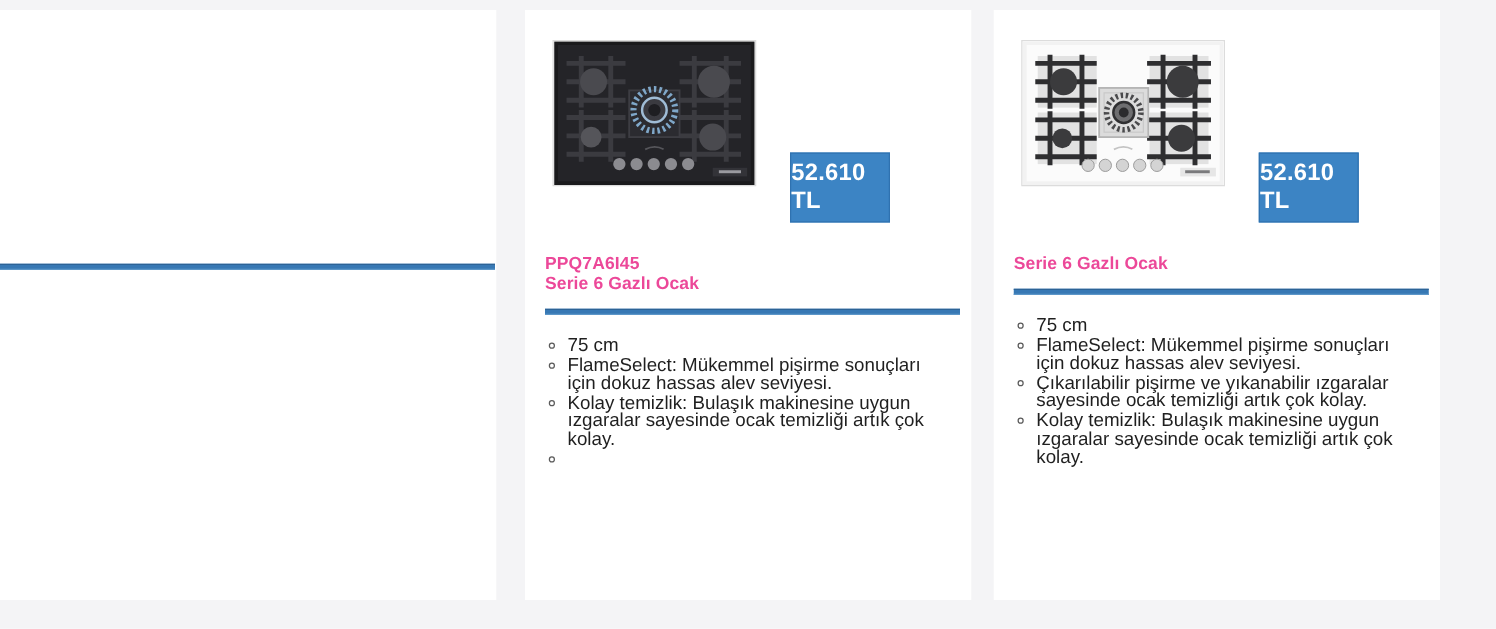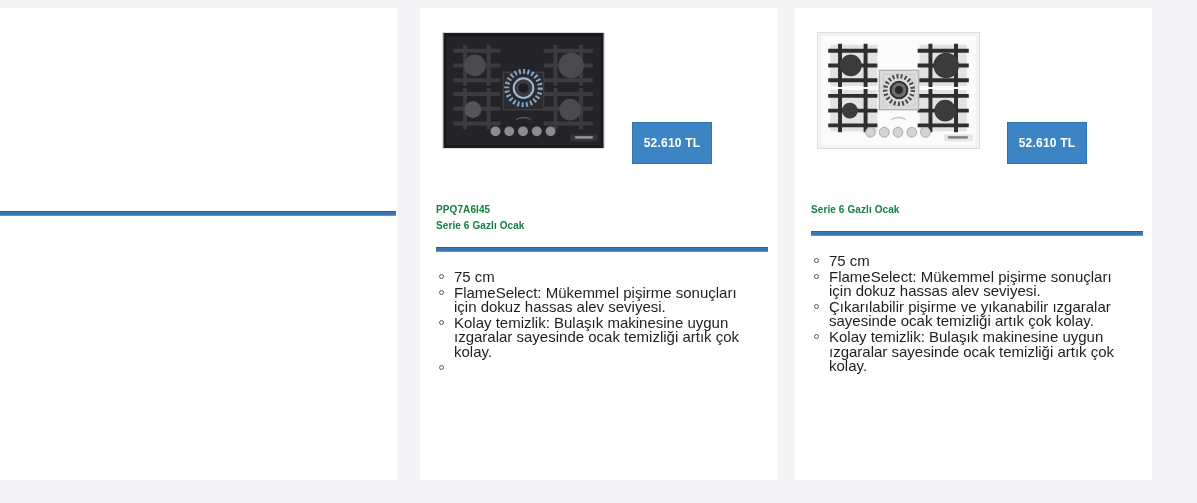--- a/index.html
+++ b/index.html
@@ -49,44 +49,44 @@
     box-sizing: border-box;
     overflow: hidden;
   }
   .product-photo svg { display: block; width: 100%; height: 100%; }
 
   .price-badge {
     position: absolute;
     left: 212px;
     top: 114px;
     width: 80px;
-    height: 42px;
+    height: 56px;
     background: #3c84c4;
     border: 1px solid #2f72b0;
     box-sizing: border-box;
     display: flex;
     align-items: center;
     justify-content: center;
     color: #ffffff;
-    font-size: 12px;
+    font-size: 19px;
     font-weight: bold;
     letter-spacing: .2px;
     cursor: pointer;
   }
 
   
   .card-titles {
     padding: 0 0 0 16px;
     margin-top: 4px;
   }
   .product-code,
   .product-series {
-    font-size: 10px;
+    font-size: 14px;
     font-weight: bold;
-    color: #15803d;
+    color: #ec4899;
     line-height: 16px;
     letter-spacing: .1px;
   }
 
   
   .card-divider {
     margin: 13px 0 0 16px;
     width: 332px;
     height: 5px;
     background: #3778b4;

